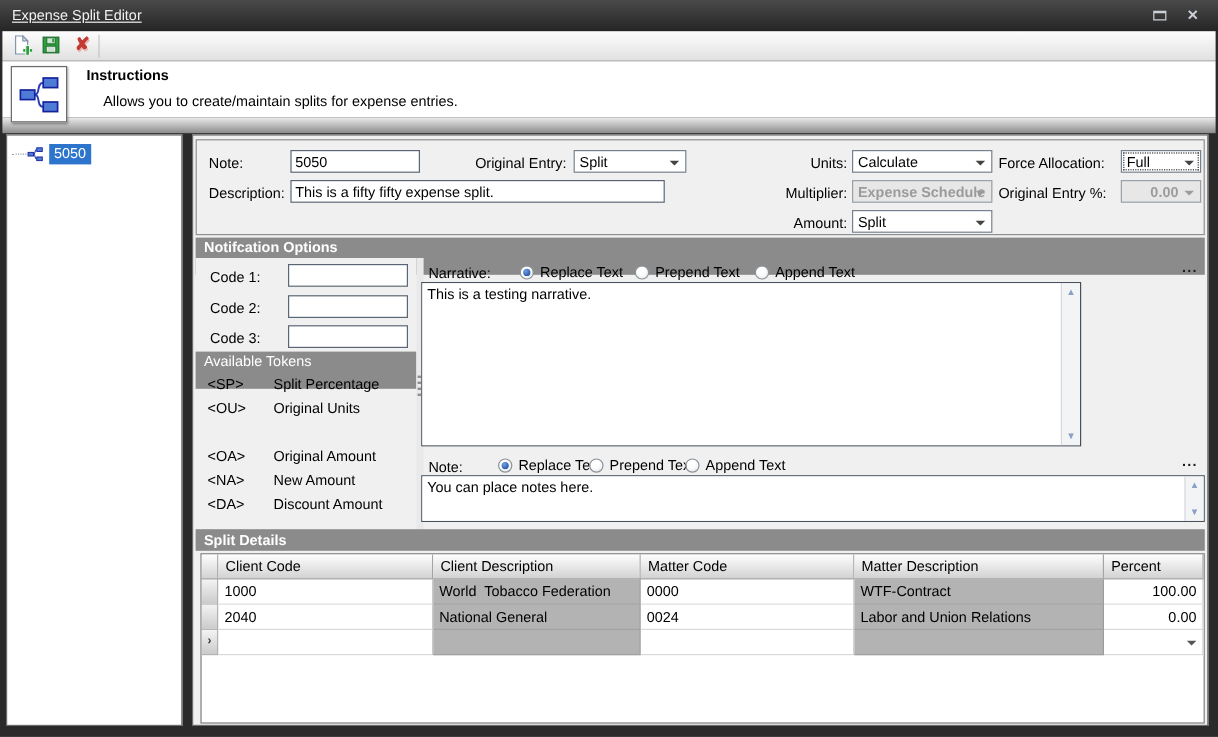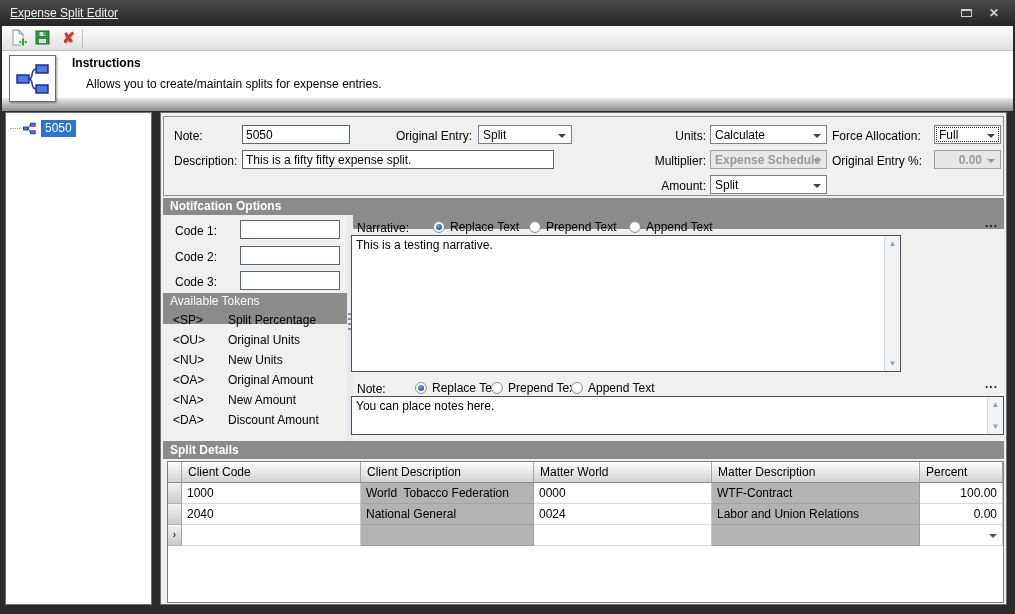--- a/index.html
+++ b/index.html
@@ -221,24 +221,20 @@
       <div class="sect-hdr plain" style="left:0;top:78px;width:184px;">Available Tokens</div>
 
       <div class="tokrow" style="top:95px;">
         <span class="tok">&lt;SP&gt;</span>
         <span class="tokd">Split Percentage</span>
       </div>
       <div class="tokrow" style="top:115px;">
         <span class="tok">&lt;OU&gt;</span>
         <span class="tokd">Original Units</span>
       </div>
-      <div class="tokrow" style="top:135px;">
-        <span class="tok">&lt;NU&gt;</span>
-        <span class="tokd">New Units</span>
-      </div>
       <div class="tokrow" style="top:175px;">
         <span class="tok">&lt;NA&gt;</span>
         <span class="tokd">New Amount</span>
       </div>
       <div class="tokrow" style="top:155px;">
         <span class="tok">&lt;OA&gt;</span>
         <span class="tokd">Original Amount</span>
       </div>
       <div class="tokrow" style="top:195px;">
         <span class="tok">&lt;DA&gt;</span>
@@ -299,21 +295,21 @@
       </div>
     </div>
 
     <div class="sect-hdr" style="left:2px;top:328px;width:841px;height:18px;line-height:18px;">Split Details</div>
 
     <div class="grid">
       <div class="grow">
         <span class="stub" style="background:linear-gradient(#fefefe,#d2d2d2);border-bottom-color:#8a8a8a;"></span>
         <span class="gh w-cc">Client Code</span>
         <span class="gh w-cd">Client Description</span>
-        <span class="gh w-mc">Matter World</span>
+        <span class="gh w-mc">Matter Code</span>
         <span class="gh w-md">Matter Description</span>
         <span class="gh w-p">Percent</span>
       </div>
       <div class="grow">
         <span class="stub"></span>
         <span class="gc w-cc">1000</span>
         <span class="gc w-cd gray">World  Tobacco Federation</span>
         <span class="gc w-mc">0000</span>
         <span class="gc w-md gray">WTF-Contract</span>
         <span class="gc w-p num">100.00</span>

